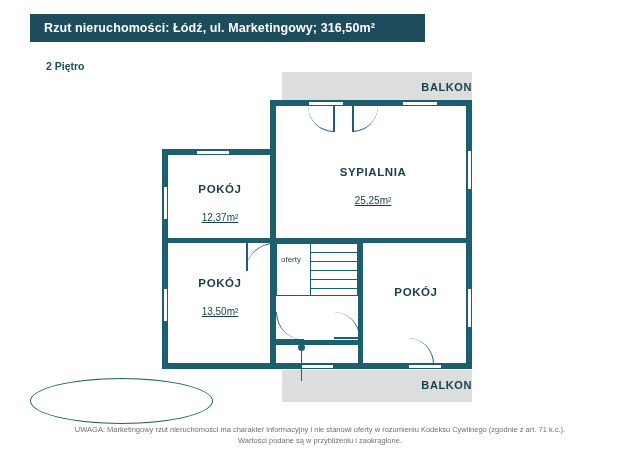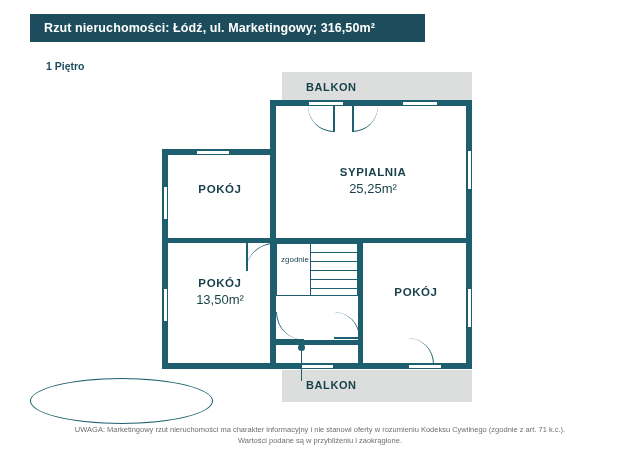--- a/index.html
+++ b/index.html
@@ -69,34 +69,34 @@
     line-height: 1.25;
   }
   .room-label .rname {
     display: block;
     font-size: 11.5px;
     font-weight: bold;
     letter-spacing: 0.6px;
   }
   .room-label .rarea {
     display: block;
-    font-size: 13px;
+    font-size: 10px;
     font-weight: normal;
-    margin-top: 2px;
+    margin-top: 16px;
+    text-decoration: underline;
   }
   .room-label.small .rname { font-size: 10px; }
 
   .balcony-label {
     position: absolute;
-    text-align: left;
+    text-align: right;
     color: #163f4a;
     font-size: 11px;
     font-weight: bold;
     letter-spacing: 0.6px;
-    padding-left: 24px;
   }
 
   
   .window {
     position: absolute;
     background: #ffffff;
     border: 1px solid #1d5f6e;
     box-sizing: border-box;
   }
 
@@ -187,21 +187,21 @@
   }
   #footer div { display: block; }
 </style>
 </head>
 <body>
 
 <div id="title-banner">
   <span class="title-text">Rzut nieruchomości: Łódź, ul. Marketingowy; 316,50m²</span>
 </div>
 
-<div id="floor-label">1 Piętro</div>
+<div id="floor-label">2 Piętro</div>
 
 <div id="plan">
 
   <div class="grayfill" style="left:282px; top:72px; width:190px; height:32px;"></div>
   <div class="grayfill" style="left:282px; top:370px; width:190px; height:32px;"></div>
 
   <div class="wall" style="left:270px; top:100px; width:202px; height:6px;"></div>
 
   <div class="wall" style="left:270px; top:100px; width:6px; height:54px;"></div>
 
@@ -255,27 +255,28 @@
   <div class="door" style="left:408px; top:338px; width:26px; height:26px; border-top:none; border-left:none; border-bottom:none; border-radius:0 26px 0 0;"></div>
   <div class="door-leaf" style="left:408px; top:363px; width:26px; height:1.5px;"></div>
 
   <div id="stairs-box" style="left:276px; top:243px; width:82px; height:53px;"></div>
   <div class="stair-step" style="left:310px; top:243px; width:1px; height:53px;"></div>
   <div class="stair-step" style="left:310px; top:252px; width:48px; height:1px;"></div>
   <div class="stair-step" style="left:310px; top:261px; width:48px; height:1px;"></div>
   <div class="stair-step" style="left:310px; top:270px; width:48px; height:1px;"></div>
   <div class="stair-step" style="left:310px; top:279px; width:48px; height:1px;"></div>
   <div class="stair-step" style="left:310px; top:288px; width:48px; height:1px;"></div>
-  <div id="stairs-label" style="left:281px; top:255px;">zgodnie</div>
+  <div id="stairs-label" style="left:281px; top:255px;">oferty</div>
 
   <div id="pointer-dot" style="left:298px; top:344px;"></div>
   <div id="pointer-line" style="left:301px; top:351px; height:30px;"></div>
 
   <div class="room-label" style="left:168px; top:182px; width:104px;">
     <span class="rname">POKÓJ</span>
+    <span class="rarea">12,37m²</span>
   </div>
 
   <div class="room-label" style="left:288px; top:165px; width:170px;">
     <span class="rname">SYPIALNIA</span>
     <span class="rarea">25,25m²</span>
   </div>
 
   <div class="room-label" style="left:168px; top:276px; width:104px;">
     <span class="rname">POKÓJ</span>
     <span class="rarea">13,50m²</span>

